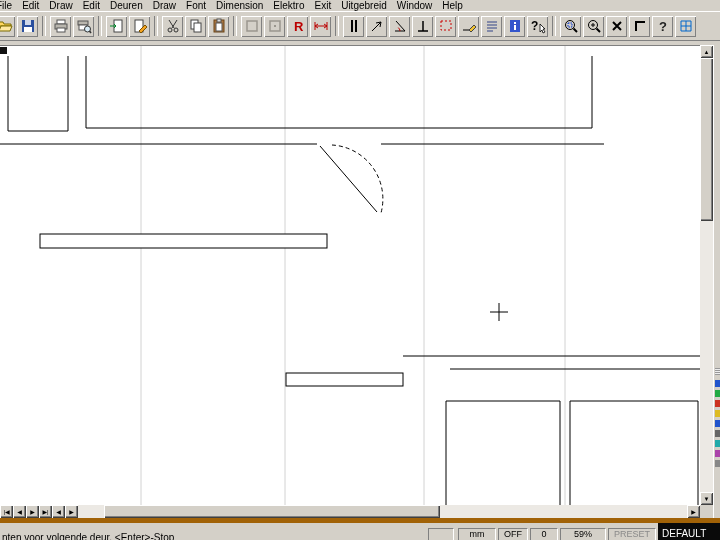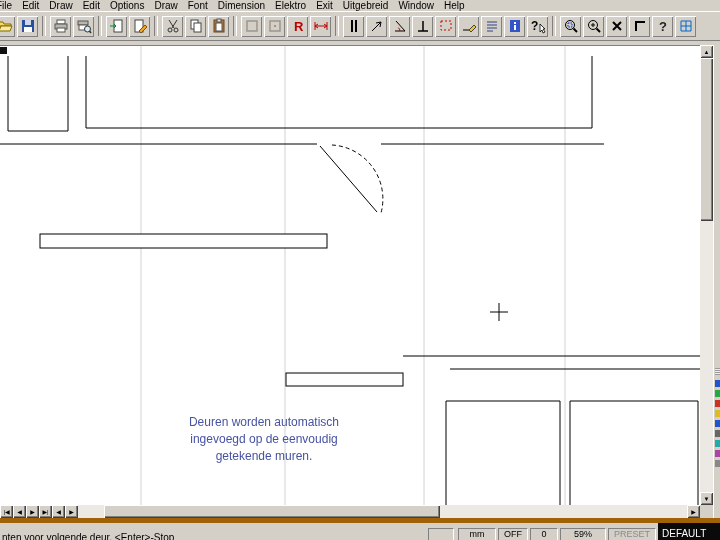--- a/index.html
+++ b/index.html
@@ -61,21 +61,21 @@
 </head>
 <body>
 
 <div id="window">
 
   <div id="menubar">
       <span>File</span>
       <span>Edit</span>
       <span>Draw</span>
       <span>Edit</span>
-      <span>Options</span>
+      <span>Deuren</span>
       <span>Draw</span>
       <span>Font</span>
       <span>Dimension</span>
       <span>Elektro</span>
       <span>Exit</span>
       <span>Uitgebreid</span>
       <span>Window</span>
       <span>Help</span>
     </div>
 
@@ -282,25 +282,20 @@
       <g>
         <line x1="320" y1="100" x2="377" y2="166" stroke="#000000" stroke-width="1"></line>
         <path d="M332 99 A54 54 0 0 1 381 167" fill="none" stroke="#000000" stroke-width="1" stroke-dasharray="4 3"></path>
       </g>
 
       <g stroke="#000000" stroke-width="1">
         <line x1="490" y1="266" x2="508" y2="266"></line>
         <line x1="499" y1="257" x2="499" y2="275"></line>
       </g>
     </svg>
-    <div id="annotation" style="color: rgb(70, 82, 162);">
-      <div>Deuren worden automatisch</div>
-      <div>ingevoegd op de eenvoudig</div>
-      <div>getekende muren.</div>
-    </div>
   </div>
 
   <div id="vscroll">
     <div class="sbtn" style="left:0;top:0;width:13px;height:13px;">▲</div>
     <div id="vthumb"></div>
     <div class="sbtn" style="left:0;top:447px;width:13px;height:13px;">▼</div>
   </div>
 
   <div id="hscroll">
     <div id="hthumb"></div>

